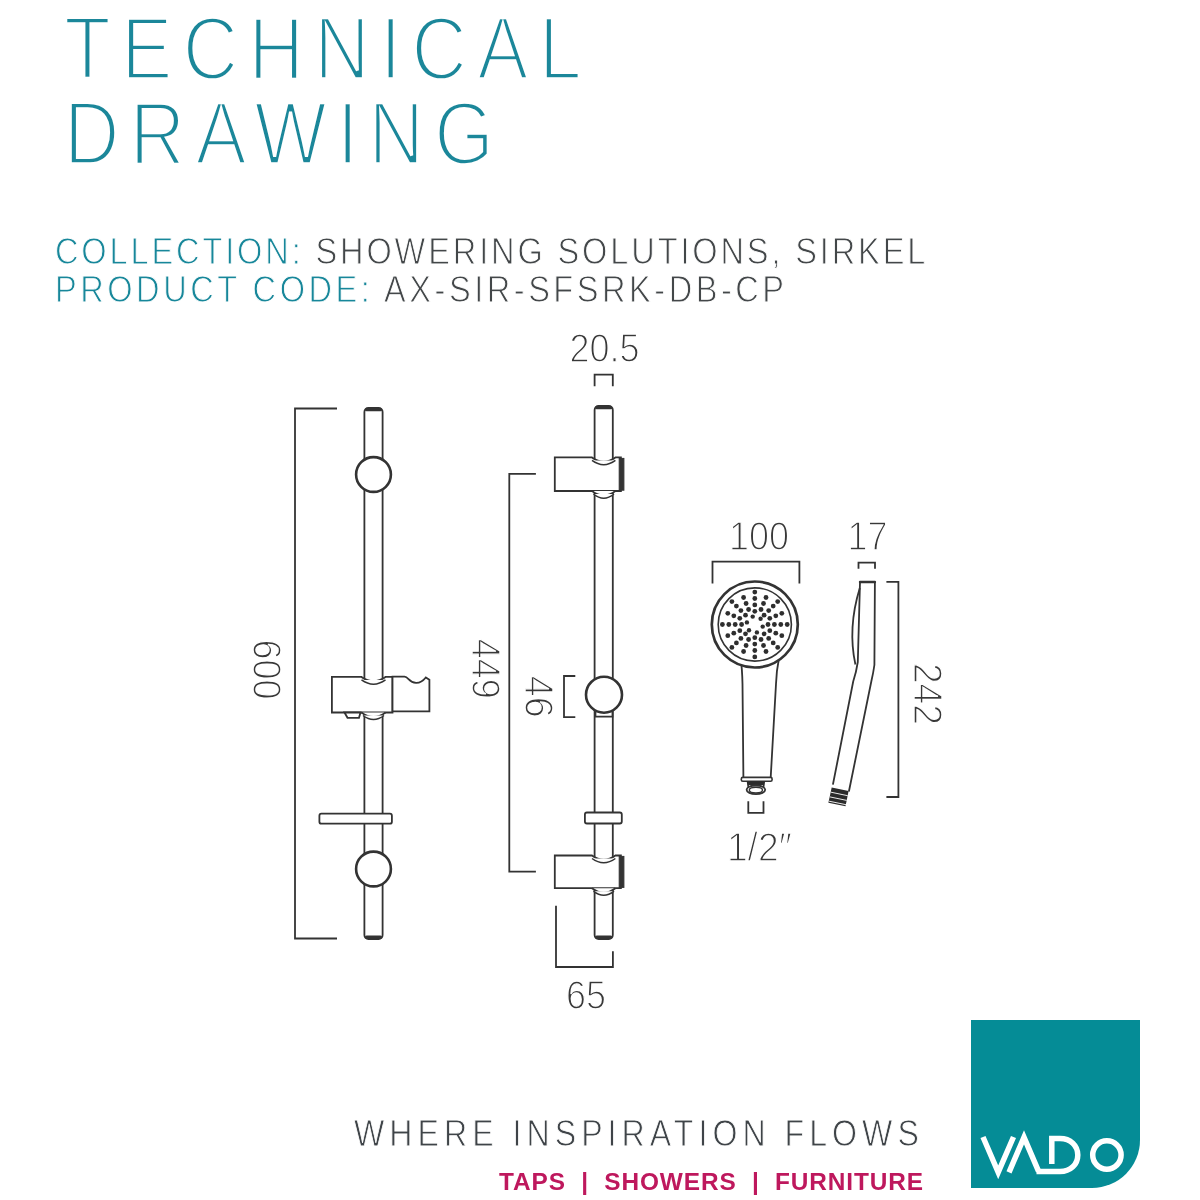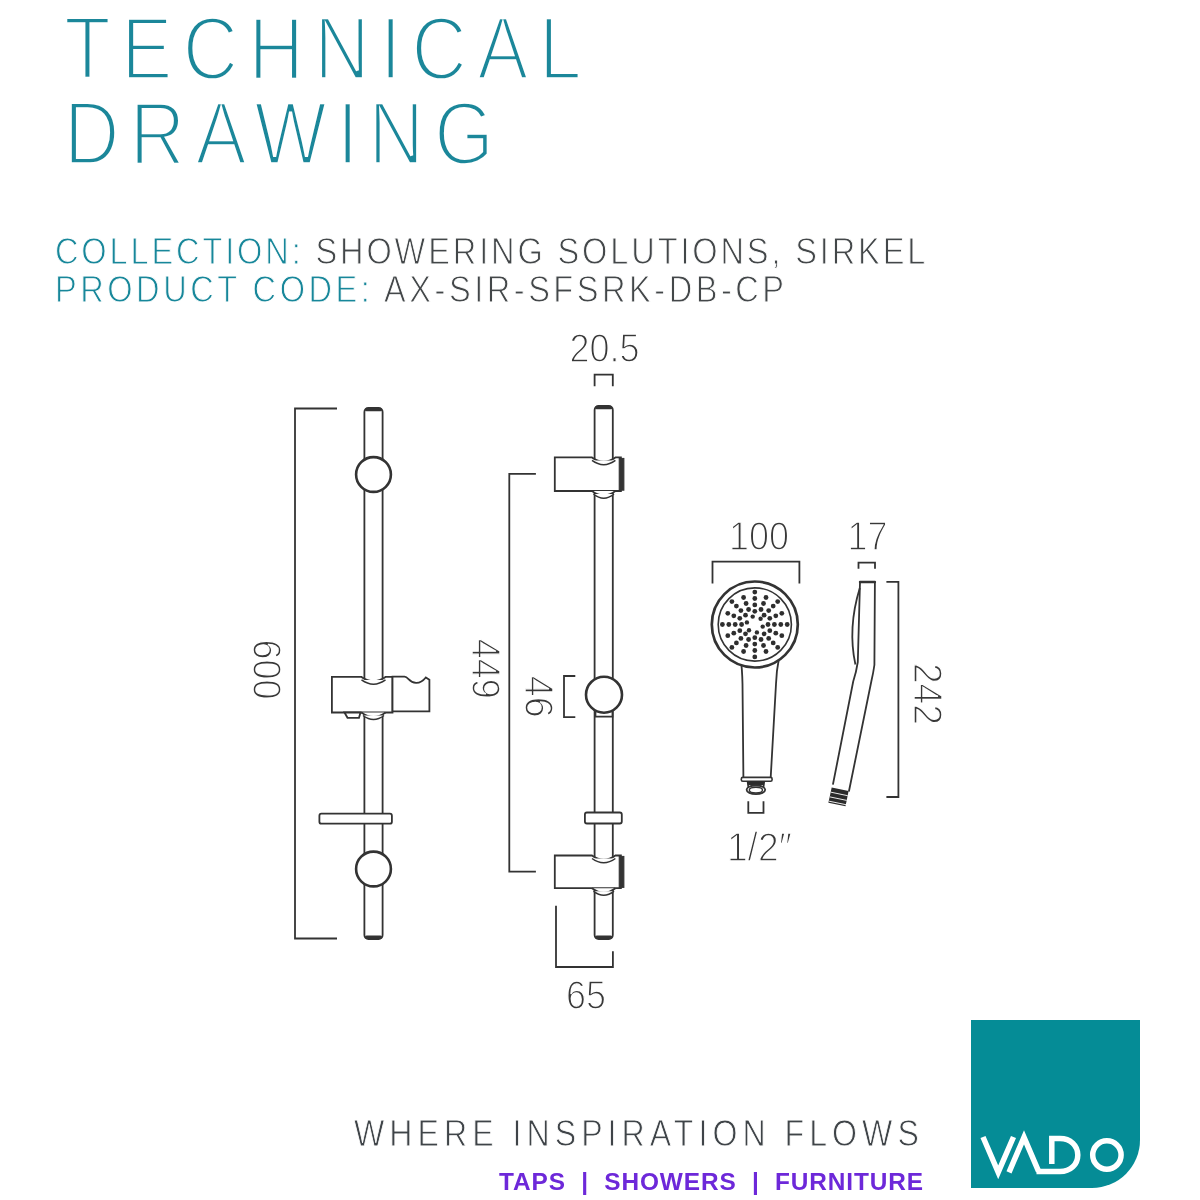--- a/index.html
+++ b/index.html
@@ -11,21 +11,21 @@
   #coll{position:absolute;left:55px;top:233px;font-size:37px;line-height:37.7px;
       -webkit-text-stroke:1.0px #fff;white-space:pre;color:#434749;
       transform:scaleX(0.88);transform-origin:left top;}
   #coll .l1{letter-spacing:3.25px;}
   #coll .l2{letter-spacing:4.0px;}
   #coll .t{color:#17879a;}
   #svg1{position:absolute;left:0;top:0;}
   #f1{position:absolute;left:354px;top:1113px;font-size:36.5px;color:#3f4448;
       letter-spacing:5.7px;-webkit-text-stroke:0.9px #fff;white-space:pre;
       transform:scaleX(0.88);transform-origin:left top;}
-  #f2{position:absolute;left:499px;top:1168px;font-size:24.4px;font-weight:bold;color:#6d28d9;
+  #f2{position:absolute;left:499px;top:1168px;font-size:24.4px;font-weight:bold;color:#be185d;
       letter-spacing:0.9px;white-space:pre;}
   #logo{position:absolute;left:971px;top:1020px;width:169px;height:168px;
       background:#058c96;border-radius:0 0 48px 0;}
 </style>
 </head>
 <body>
 <div id="hd">TECHNICAL
 DRAWING</div>
 <div id="coll"><span class="l1"><span class="t">COLLECTION:</span> SHOWERING SOLUTIONS, SIRKEL</span>
 <span class="l2"><span class="t">PRODUCT CODE:</span> AX-SIR-SFSRK-DB-CP</span></div>

